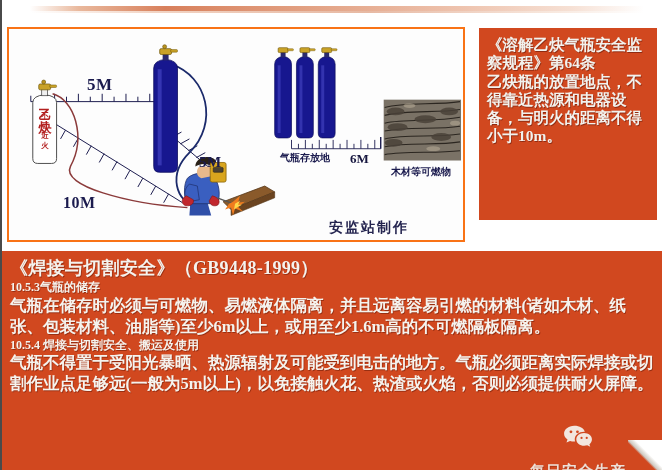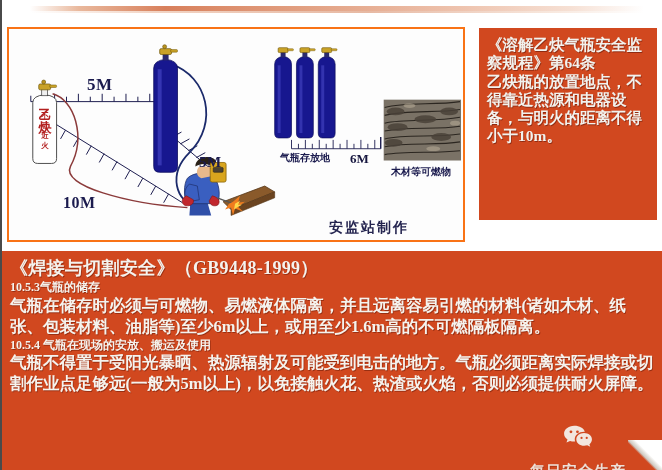--- a/index.html
+++ b/index.html
@@ -302,21 +302,21 @@
 
   <div id="red-box">
     <p class="rb-title">《溶解乙炔气瓶安全监察规程》第64条</p>
     <p class="rb-body">乙炔瓶的放置地点，不得靠近热源和电器设备，与明火的距离不得小于10m。</p>
   </div>
 
   <div id="orange-block">
     <p class="ob-heading">《焊接与切割安全》（GB9448-1999）</p>
     <p class="ob-sub">10.5.3气瓶的储存</p>
     <p class="ob-para">气瓶在储存时必须与可燃物、易燃液体隔离，并且远离容易引燃的材料(诸如木材、纸张、包装材料、油脂等)至少6m以上，或用至少1.6m高的不可燃隔板隔离。</p>
-    <p class="ob-sub">10.5.4 气瓶在现场的安放、搬运及使用</p>
+    <p class="ob-sub">10.5.4 焊接与切割安全、搬运及使用</p>
     <p class="ob-para">气瓶不得置于受阳光暴晒、热源辐射及可能受到电击的地方。气瓶必须距离实际焊接或切割作业点足够远(一般为5m以上)，以免接触火花、热渣或火焰，否则必须提供耐火屏障。</p>
   </div>
 
   <div id="watermark">
     <svg id="wm-logo" viewBox="0 0 32 28">
       <path d="M12 2 C5.5 2 1 6 1 10.5 C1 13 2.4 15.2 4.7 16.7 L3.6 20 L7.4 18.2
                C8.8 18.6 10.3 18.8 12 18.8 C12.3 18.8 12.6 18.8 12.9 18.8
                C12.6 18 12.5 17.2 12.5 16.4 C12.5 11.9 17 8.4 22.5 8.4
                C22.8 8.4 23.1 8.4 23.4 8.5 C22.3 4.7 17.7 2 12 2 Z" fill="#f3efe9" opacity="0.95"></path>
       <circle cx="8.4" cy="8.4" r="1.5" fill="#d1481f"></circle>

